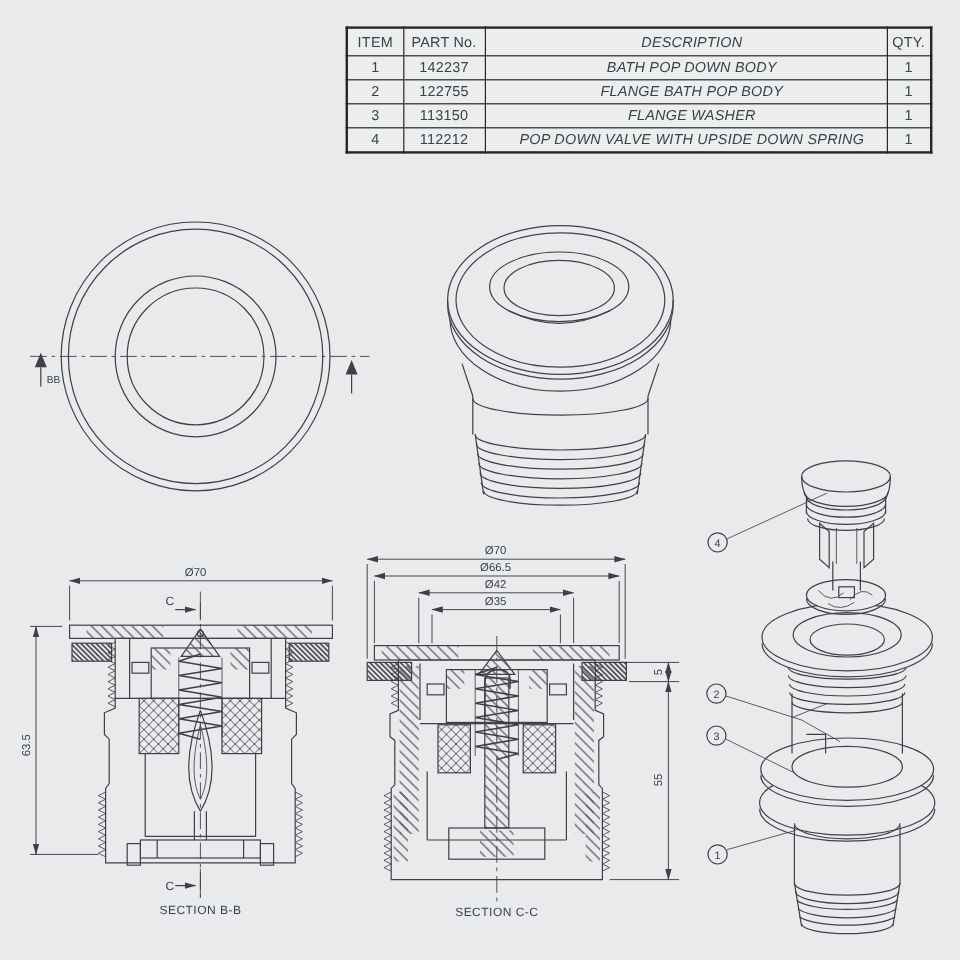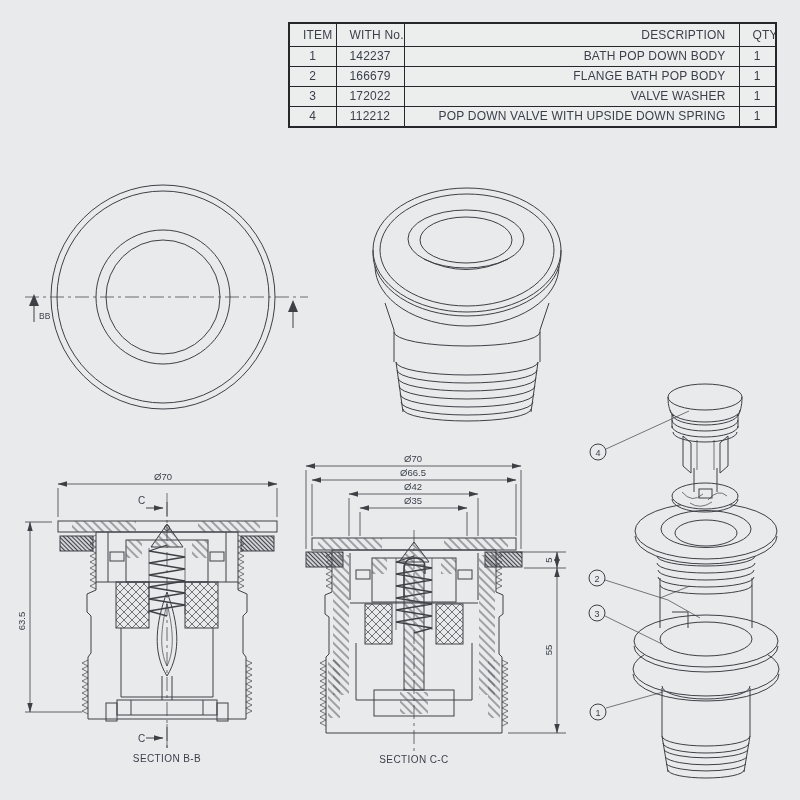--- a/index.html
+++ b/index.html
@@ -14,25 +14,25 @@
   
   .parts-table{
     position:absolute;left:288px;top:22px;
     border-collapse:collapse;table-layout:fixed;width:487px;
     font-size:12px;color:#3a3f4a;letter-spacing:.2px;
     background:#eceded;
   }
   .parts-table th,.parts-table td{
     border:1.6px solid #26262b;
     text-align:center;vertical-align:middle;
-    padding:0 13px;height:19px;line-height:19px;
+    padding:0 0;height:19px;line-height:19px;
     white-space:nowrap;overflow:hidden;font-weight:normal;
   }
   .parts-table thead th{height:22px;line-height:22px;}
-  .parts-table th.desc,.parts-table td.desc{text-align:right;padding-left:10px;}
+  .parts-table th.desc,.parts-table td.desc{text-align:center;padding-left:10px;font-style:italic;}
   .parts-table{border:2px solid #26262b;}
   
   text{fill:#3a3f4a;stroke:none;font-family:"Liberation Sans",sans-serif;}
   .lbl{font-size:9.5px;}
   .ttl{font-size:10px;letter-spacing:.4px;}
   .cut{font-size:10px;}
   .co{font-size:9px;}
   .bb{font-size:8.5px;}
   .dim{stroke-width:.8;}
   .cl{stroke-width:.75;stroke-dasharray:14 4 3 4;}
@@ -311,42 +311,42 @@
 <table class="parts-table">
   <colgroup>
     <col style="width:47px">
       <col style="width:68px">
       <col style="width:335px">
       <col style="width:37px">
   </colgroup>
   <thead>
     <tr>
       <th>ITEM</th>
-      <th>WITH No.</th>
+      <th>PART No.</th>
       <th class="desc">DESCRIPTION</th>
       <th>QTY.</th>
     </tr>
   </thead>
   <tbody>
     <tr>
       <td>1</td>
       <td>142237</td>
       <td class="desc">BATH POP DOWN BODY</td>
       <td>1</td>
     </tr>
     <tr>
       <td>2</td>
-      <td>166679</td>
+      <td>122755</td>
       <td class="desc">FLANGE BATH POP BODY</td>
       <td>1</td>
     </tr>
     <tr>
       <td>3</td>
-      <td>172022</td>
-      <td class="desc">VALVE WASHER</td>
+      <td>113150</td>
+      <td class="desc">FLANGE WASHER</td>
       <td>1</td>
     </tr>
     <tr>
       <td>4</td>
       <td>112212</td>
       <td class="desc">POP DOWN VALVE WITH UPSIDE DOWN SPRING</td>
       <td>1</td>
     </tr>
   </tbody>
 </table>

